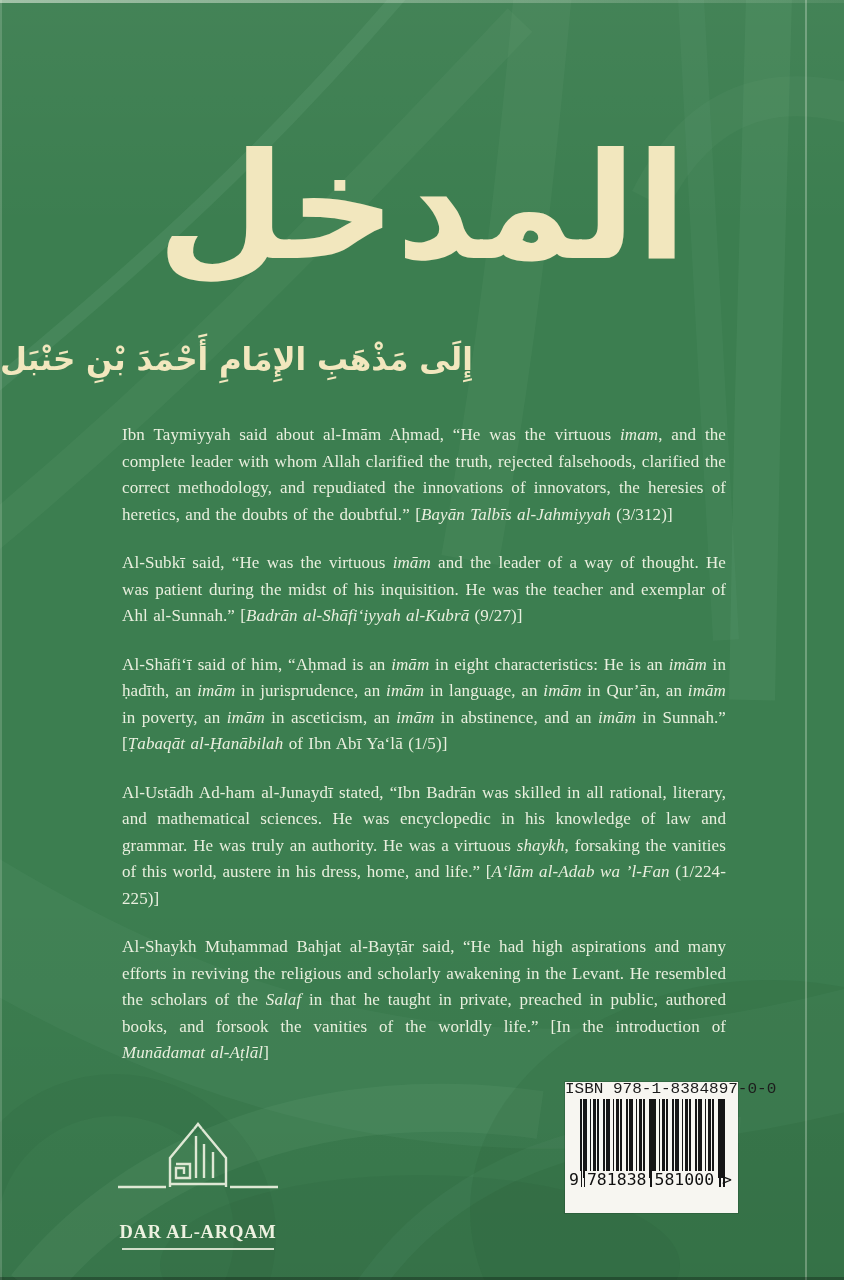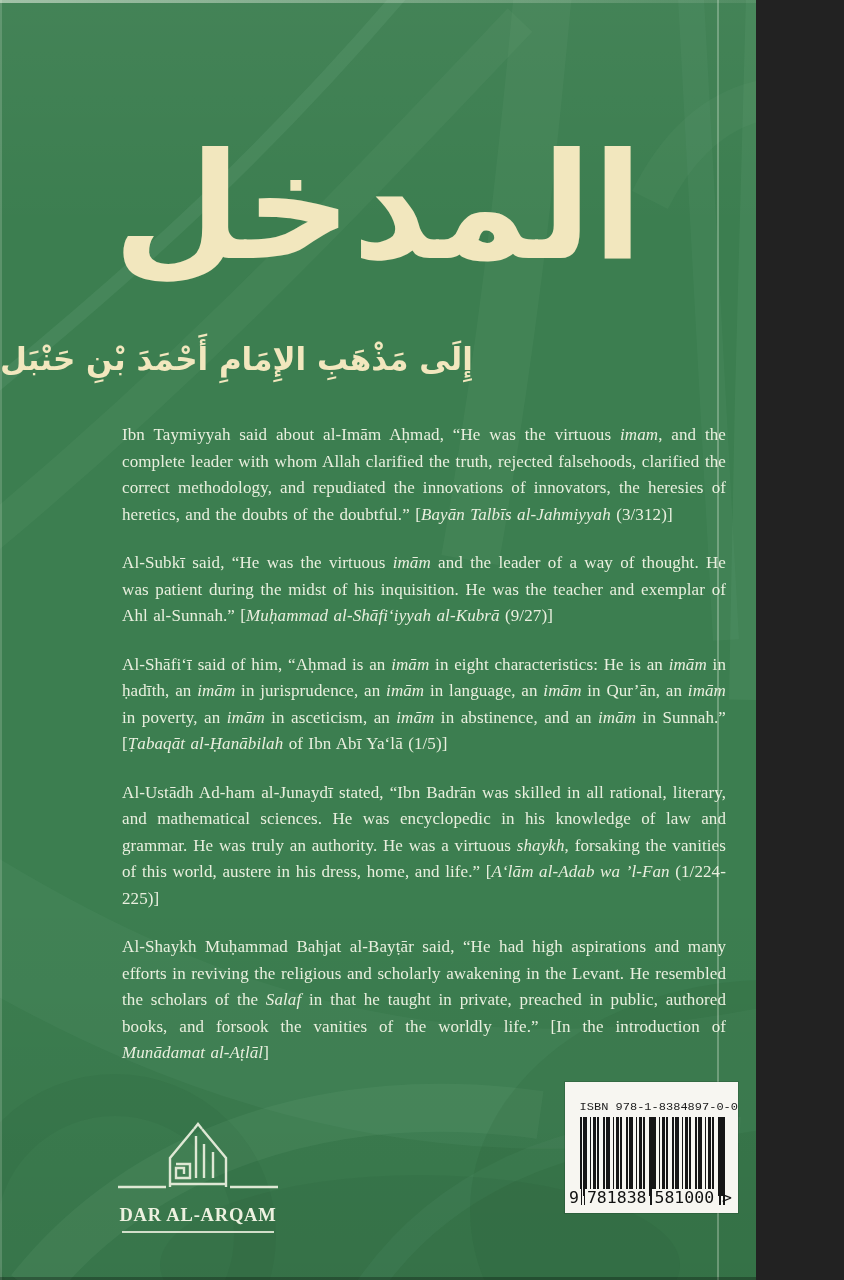--- a/index.html
+++ b/index.html
@@ -1,17 +1,17 @@
 <!DOCTYPE html>
 <html><head>
 <meta charset="utf-8">
 <style>
   html,body { margin:0; padding:0; background:#222; }
   .cover {
-    position:relative; width:756px; height:1280px; overflow:hidden;
+    position:relative; width:844px; height:1280px; overflow:hidden;
     background:
       linear-gradient(180deg, rgba(255,255,255,0.04) 0%, rgba(0,0,0,0) 18%, rgba(0,0,0,0) 70%, rgba(0,0,0,0.07) 100%),
       #3C7E50;
     font-family:"Liberation Serif","DejaVu Serif",serif;
   }
   .watermark { position:absolute; inset:0; }
   .edge-top { position:absolute; top:0; left:0; right:0; height:3px;
     background:linear-gradient(90deg, rgba(240,246,235,0.55), rgba(240,246,235,0.08)); }
   .edge-left { position:absolute; top:0; left:0; bottom:0; width:2px; background:rgba(240,246,235,0.18); }
   .edge-right-line { position:absolute; top:0; bottom:0; right:37px; width:2px; background:rgba(235,243,230,0.30); }
@@ -33,32 +33,32 @@
   .quotes { position:absolute; top:422px; left:122px; width:604px; }
   .quote {
     color:#E9EFDE; font-size:17px; line-height:26.5px;
     text-align:justify; margin:0 0 22px 0; word-spacing:1px; letter-spacing:0.1px;
   }
   .quote i { font-style:italic; }
 
   .publisher { position:absolute; left:116px; top:1118px; width:164px; text-align:center; }
   .publisher-name {
     color:#EDF1E0; font-size:18.5px; letter-spacing:0.8px; font-weight:bold;
-    margin-top:3px; font-family:"Liberation Serif","DejaVu Serif",serif;
+    margin-top:20px; font-family:"Liberation Serif","DejaVu Serif",serif;
   }
   .publisher-underline { margin:5px auto 0 auto; width:152px; border-top:2px solid rgba(237,241,224,0.85); }
 
   .barcode {
     position:absolute; left:565px; top:1082px; width:173px; height:131px;
     background:#F7F6F1; box-shadow:0 0 0 1px rgba(0,0,0,0.12);
   }
   .isbn-label {
     font-family:"Liberation Mono","DejaVu Sans Mono",monospace;
-    font-size:12px; line-height:15px; color:#1c1c1c; text-align:right;
-    white-space:nowrap; margin-top:18px; transform:scaleY(0.95);
+    font-size:16px; line-height:15px; color:#1c1c1c; text-align:right;
+    white-space:nowrap; margin-top:0; transform:scaleY(0.95);
   }
   .bars-wrap { position:relative; margin:2px 13px 0 15px; height:88px; }
   .bars {
     position:absolute; left:0; right:0; top:0; height:79px;
     background:repeating-linear-gradient(90deg,
       #161616 0 2px, transparent 2px 3px,
       #161616 3px 7px, transparent 7px 10px,
       #161616 10px 11px, transparent 11px 13px,
       #161616 13px 16px, transparent 16px 17px,
       #161616 17px 19px, transparent 19px 23px);
@@ -104,21 +104,21 @@
   <div class="edge-left"></div>
   <div class="edge-right-line"></div>
   <div class="edge-bottom"></div>
 
   <div class="title-arabic">المدخل</div>
 
   <div class="subtitle-arabic">إِلَى مَذْهَبِ الإِمَامِ أَحْمَدَ بْنِ حَنْبَل</div>
 
   <div class="quotes">
     <p class="quote"><span>Ibn Taymiyyah said about al-Imām Aḥmad, “He was the virtuous </span><i>imam</i><span>, and the complete leader with whom Allah clarified the truth, rejected falsehoods, clarified the correct methodology, and repudiated the innovations of innovators, the heresies of heretics, and the doubts of the doubtful.” [</span><i>Bayān Talbīs al-Jahmiyyah</i><span> (3/312)]</span></p>
-    <p class="quote"><span>Al-Subkī said, “He was the virtuous </span><i>imām</i><span> and the leader of a way of thought. He was patient during the midst of his inquisition. He was the teacher and exemplar of Ahl al-Sunnah.” [</span><i>Muḥammad al-Shāfi‘iyyah al-Kubrā</i><span> (9/27)]</span></p>
+    <p class="quote"><span>Al-Subkī said, “He was the virtuous </span><i>imām</i><span> and the leader of a way of thought. He was patient during the midst of his inquisition. He was the teacher and exemplar of Ahl al-Sunnah.” [</span><i>Badrān al-Shāfi‘iyyah al-Kubrā</i><span> (9/27)]</span></p>
     <p class="quote"><span>Al-Shāfi‘ī said of him, “Aḥmad is an </span><i>imām</i><span> in eight characteristics: He is an </span><i>imām</i><span> in ḥadīth, an </span><i>imām</i><span> in jurisprudence, an </span><i>imām</i><span> in language, an </span><i>imām</i><span> in Qur’ān, an </span><i>imām</i><span> in poverty, an </span><i>imām</i><span> in asceticism, an </span><i>imām</i><span> in abstinence, and an </span><i>imām</i><span> in Sunnah.” [</span><i>Ṭabaqāt al-Ḥanābilah</i><span> of Ibn Abī Ya‘lā (1/5)]</span></p>
     <p class="quote"><span>Al-Ustādh Ad-ham al-Junaydī stated, “Ibn Badrān was skilled in all rational, literary, and mathematical sciences. He was encyclopedic in his knowledge of law and grammar. He was truly an authority. He was a virtuous </span><i>shaykh</i><span>, forsaking the vanities of this world, austere in his dress, home, and life.” [</span><i>A‘lām al-Adab wa ’l-Fan</i><span> (1/224-225)]</span></p>
     <p class="quote"><span>Al-Shaykh Muḥammad Bahjat al-Bayṭār said, “He had high aspirations and many efforts in reviving the religious and scholarly awakening in the Levant. He resembled the scholars of the </span><i>Salaf</i><span> in that he taught in private, preached in public, authored books, and forsook the vanities of the worldly life.” [In the introduction of </span><i>Munādamat al-Aṭlāl</i><span>]</span></p>
   </div>
 
   <div class="publisher">
     <svg width="164" height="80" viewBox="0 0 164 80" xmlns="http://www.w3.org/2000/svg">
       <g stroke="#EDF1E0" stroke-width="2.4" fill="none" opacity="0.92">
 
         <path d="M 2 69 L 50 69"></path>

